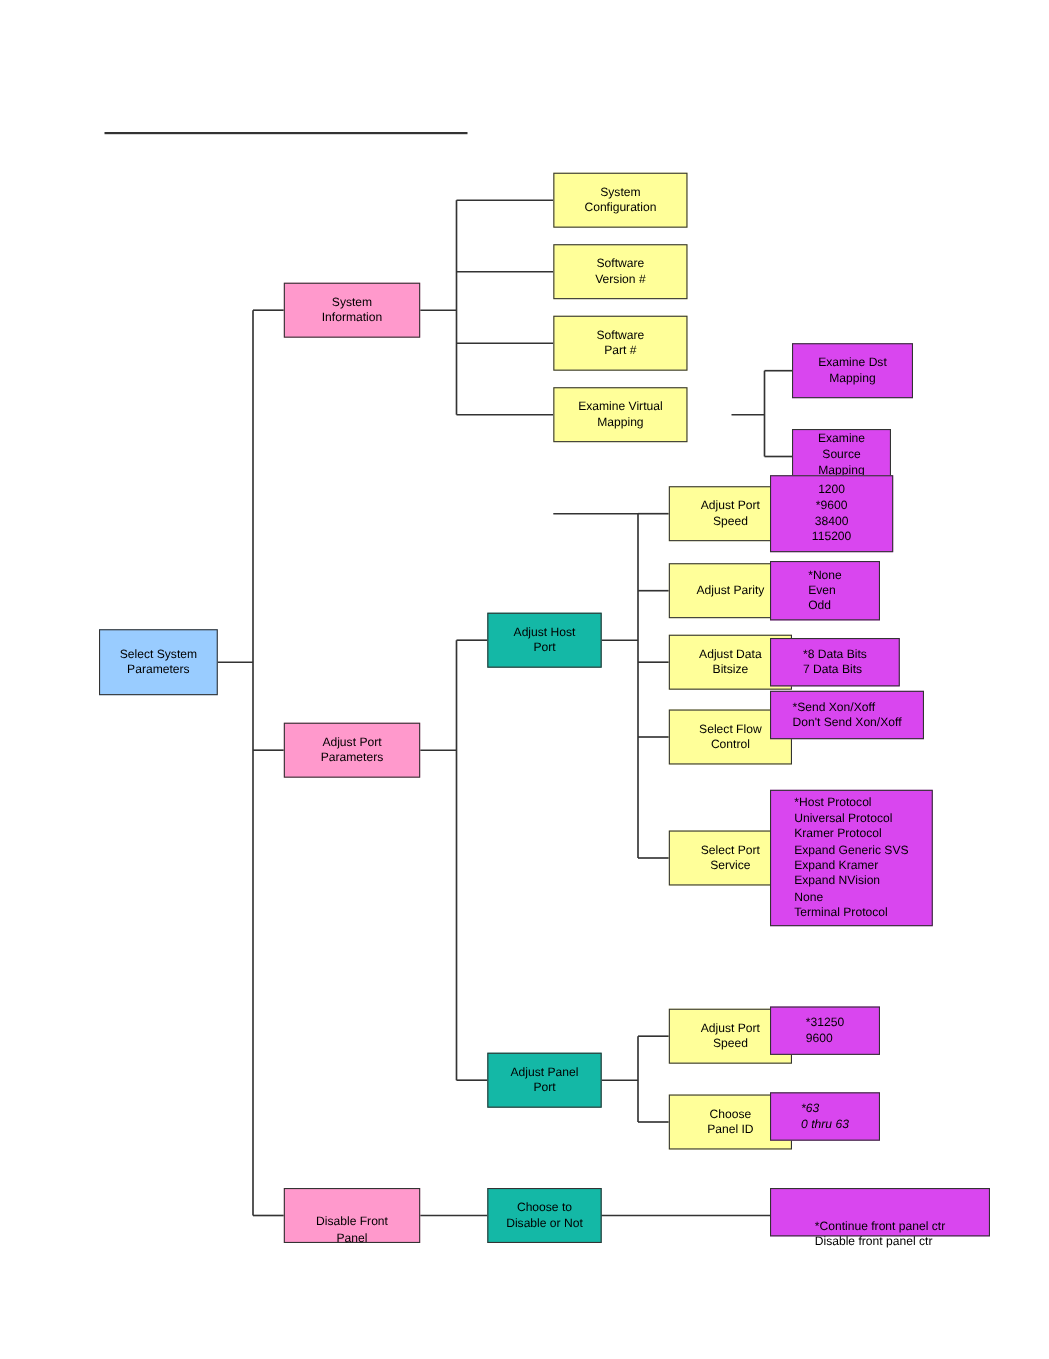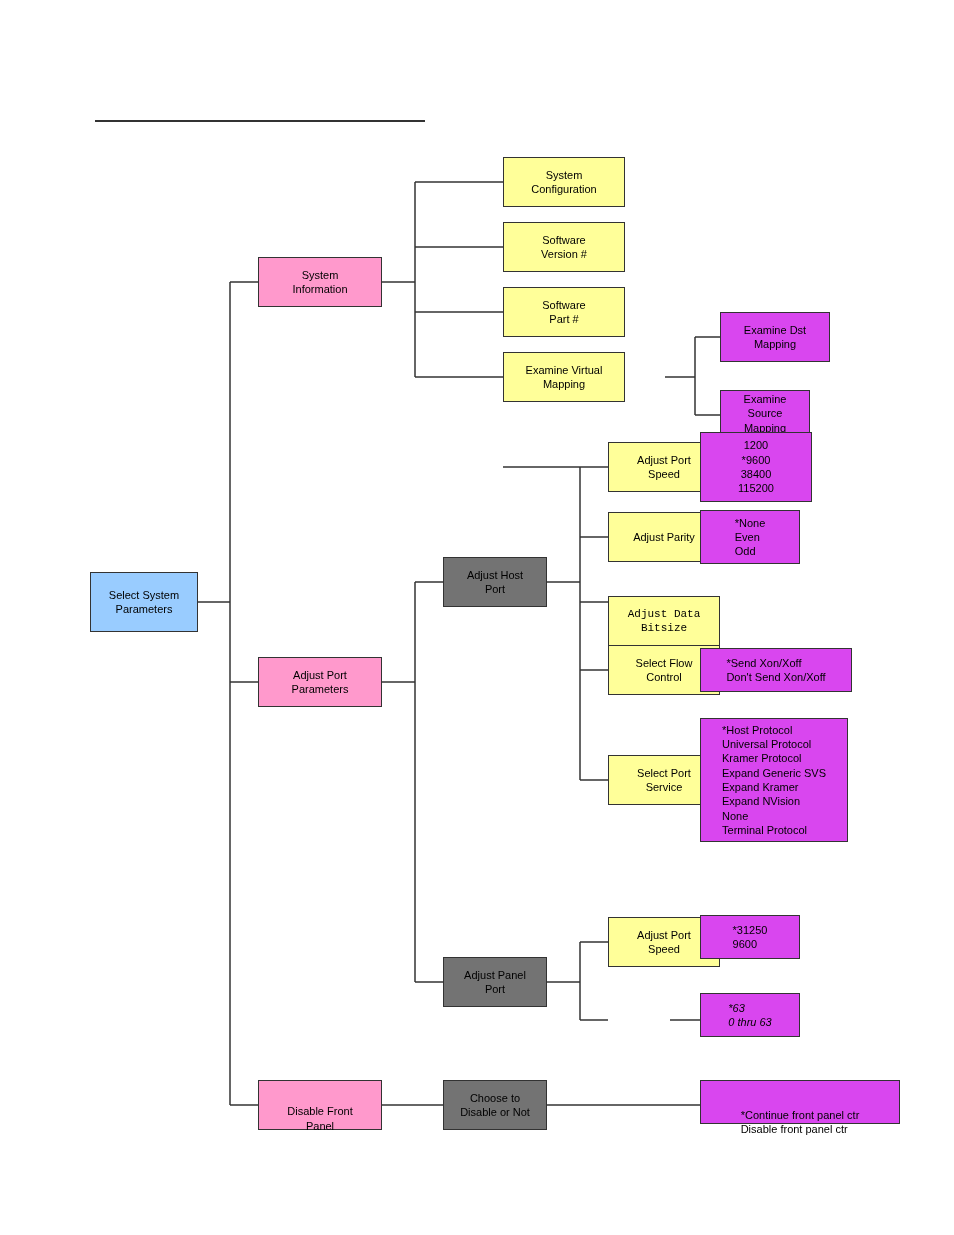--- a/index.html
+++ b/index.html
@@ -37,21 +37,21 @@
       color: #000;
     }
 
     .node-pink {
       background: #ff99cc;
       border: 1.5px solid #333;
       color: #000;
     }
 
     .node-green {
-      background: #737373;
+      background: #14b8a6;
       border: 1.5px solid #333;
       color: #000;
     }
 
     .node-yellow {
       background: #ffff99;
       border: 1.5px solid #333;
       color: #000;
     }
 
@@ -222,56 +222,64 @@
 
   <div class="node node-yellow" style="left:608px; top:442px; width:112px; height:50px;">
     <span style="white-space:pre-line;">Adjust Port
 Speed</span>
   </div>
 
   <div class="node node-yellow" style="left:608px; top:512px; width:112px; height:50px;">
     <span style="white-space:pre-line;">Adjust Parity</span>
   </div>
 
-  <div class="node node-yellow" style="left:608px; top:596px; width:112px; height:50px;font-family:Liberation Mono, monospace;">
+  <div class="node node-yellow" style="left:608px; top:577px; width:112px; height:50px;">
     <span style="white-space:pre-line;">Adjust Data
 Bitsize</span>
   </div>
 
   <div class="node node-yellow" style="left:608px; top:645px; width:112px; height:50px;">
     <span style="white-space:pre-line;">Select Flow
 Control</span>
   </div>
 
   <div class="node node-yellow" style="left:608px; top:755px; width:112px; height:50px;">
     <span style="white-space:pre-line;">Select Port
 Service</span>
   </div>
 
   <div class="node node-yellow" style="left:608px; top:917px; width:112px; height:50px;">
     <span style="white-space:pre-line;">Adjust Port
 Speed</span>
   </div>
 
+  <div class="node node-yellow" style="left:608px; top:995px; width:112px; height:50px;">
+    <span style="white-space:pre-line;">Choose
+Panel ID</span>
+  </div>
 
   <div class="node node-white" style="left:700px; top:432px; width:112px; height:70px;">
     <span style="white-space:pre-line; text-align:center;">1200
 *9600
 38400
 115200</span>
   </div>
 
   <div class="node node-white" style="left:700px; top:510px; width:100px; height:54px;">
     <span style="white-space:pre-line; text-align:left;">*None
 Even
 Odd</span>
   </div>
 
-
-  <div class="node node-white" style="left:700px; top:648px; width:152px; height:44px;">
+  <div class="node node-white" style="left:700px; top:580px; width:118px; height:44px;">
+    <span style="white-space:pre-line; text-align:left;">*8 Data Bits
+7 Data Bits</span>
+  </div>
+
+  <div class="node node-white" style="left:700px; top:628px; width:140px; height:44px;">
     <span style="white-space:pre-line; text-align:left;">*Send Xon/Xoff
 Don't Send Xon/Xoff</span>
   </div>
 
   <div class="node node-white" style="left:700px; top:718px; width:148px; height:124px;">
     <span style="white-space:pre-line; text-align:left;">*Host Protocol
 Universal Protocol
 Kramer Protocol
 Expand Generic SVS
 Expand Kramer

